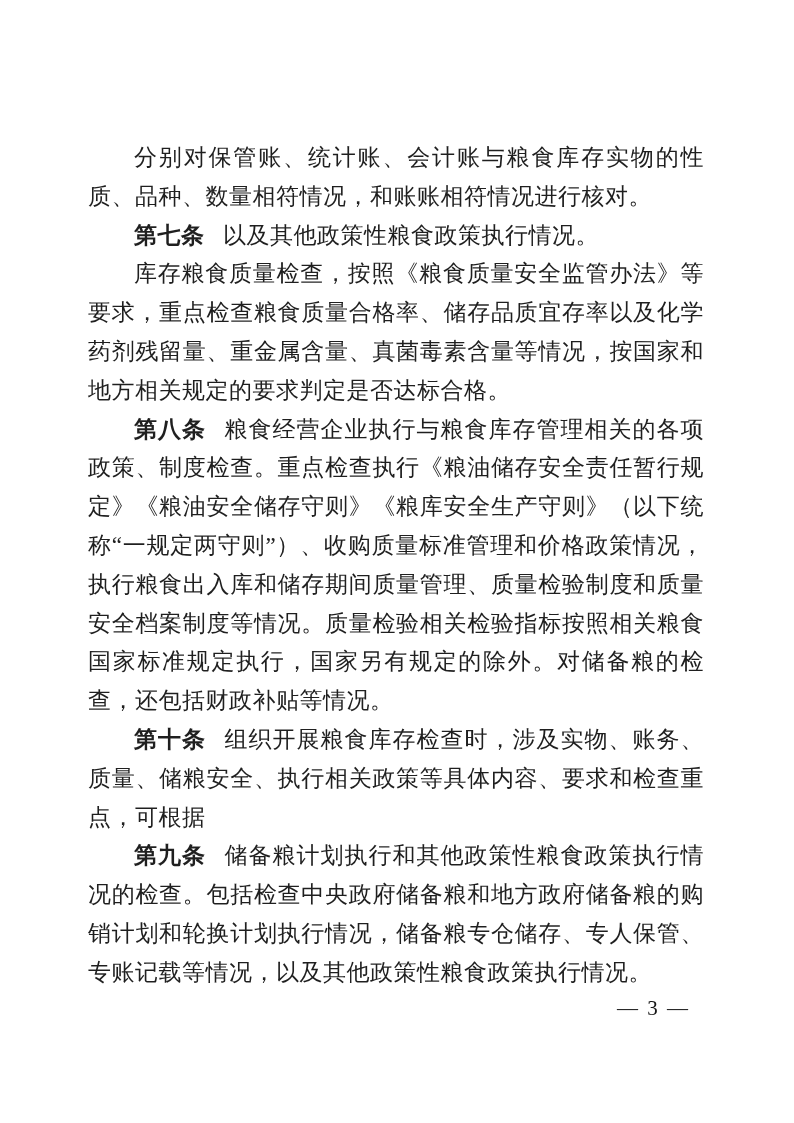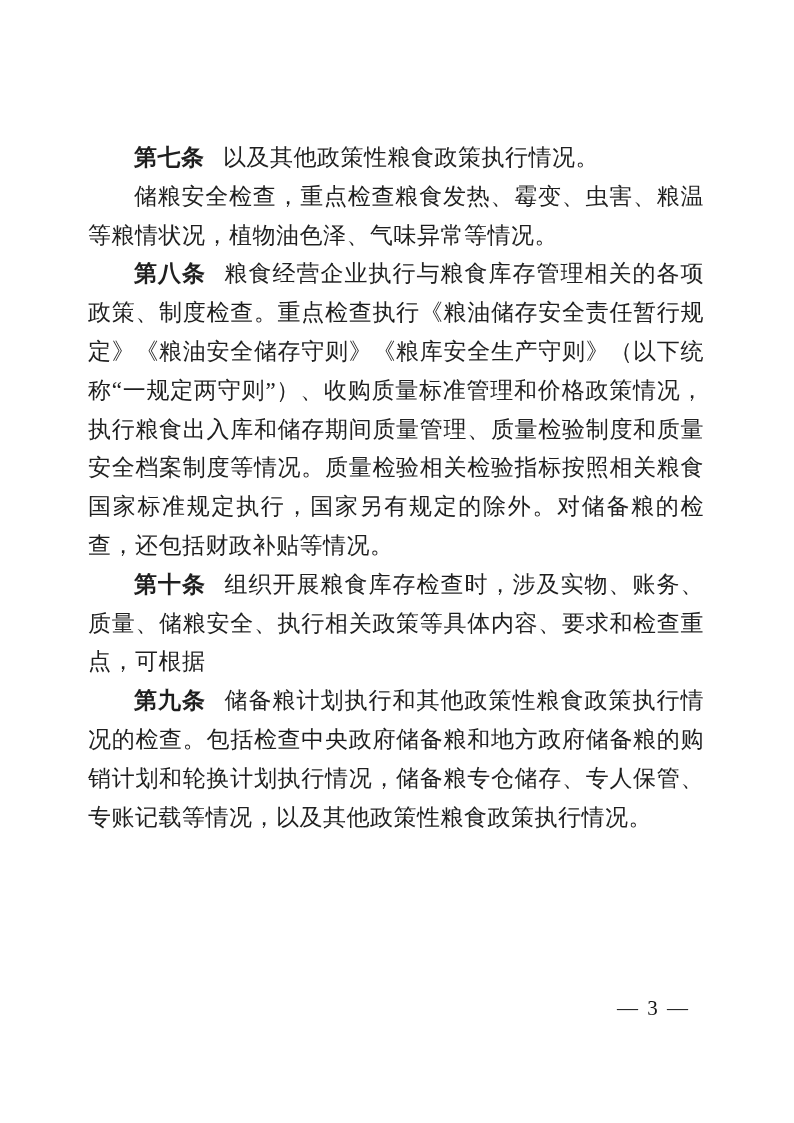--- a/index.html
+++ b/index.html
@@ -47,25 +47,26 @@
     white-space: nowrap;
   }
 </style>
 </head>
 <body>
 
 <div class="page">
 
   <div class="content">
 
+    <p class="para"><span>分别对保管账、统计账、会计账与粮食库存实物的性质、品种、数量相符情况，和账账相符情况进行核对。</span></p>
 
     <p class="para"><b class="article-heading">第七条</b><span>以及其他政策性粮食政策执行情况。</span></p>
 
+    <p class="para"><span>库存粮食质量检查，按照《粮食质量安全监管办法》等要求，重点检查粮食质量合格率、储存品质宜存率以及化学药剂残留量、重金属含量、真菌毒素含量等情况，按国家和地方相关规定的要求判定是否达标合格。</span></p>
 
-    <p class="para"><span>储粮安全检查，重点检查粮食发热、霉变、虫害、粮温等粮情状况，植物油色泽、气味异常等情况。</span></p>
 
     <p class="para"><b class="article-heading">第八条</b><span>粮食经营企业执行与粮食库存管理相关的各项政策、制度检查。重点检查执行《粮油储存安全责任暂行规定》《粮油安全储存守则》《粮库安全生产守则》（以下统称“一规定两守则”）、收购质量标准管理和价格政策情况，执行粮食出入库和储存期间质量管理、质量检验制度和质量安全档案制度等情况。质量检验相关检验指标按照相关粮食国家标准规定执行，国家另有规定的除外。对储备粮的检查，还包括财政补贴等情况。</span></p>
 
     <p class="para"><b class="article-heading">第十条</b><span>组织开展粮食库存检查时，涉及实物、账务、质量、储粮安全、执行相关政策等具体内容、要求和检查重点，可根据</span></p>
 
     <p class="para"><b class="article-heading">第九条</b><span>储备粮计划执行和其他政策性粮食政策执行情况的检查。包括检查中央政府储备粮和地方政府储备粮的购销计划和轮换计划执行情况，储备粮专仓储存、专人保管、专账记载等情况，以及其他政策性粮食政策执行情况。</span></p>
 
   </div>
 
   <div class="footer-page-number">— 3 —</div>

